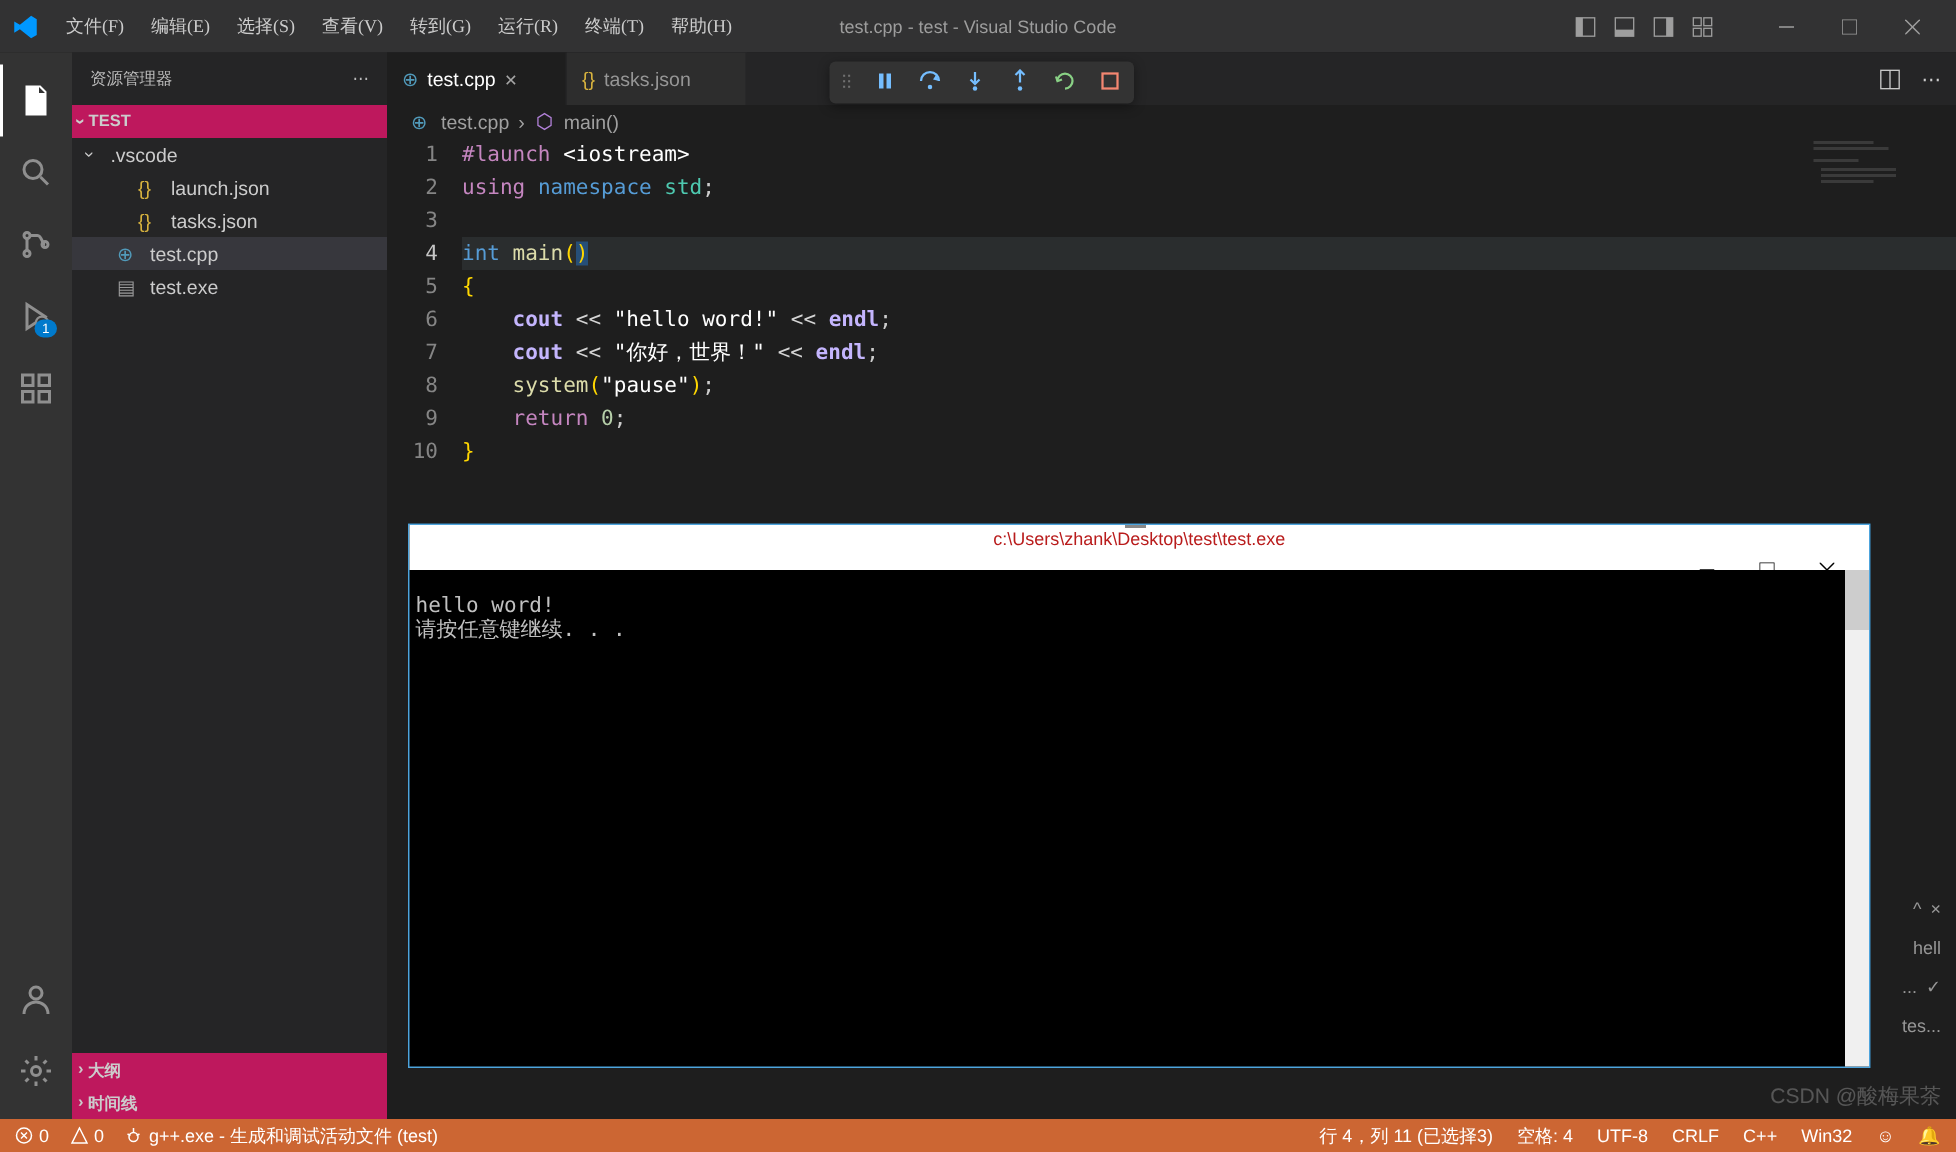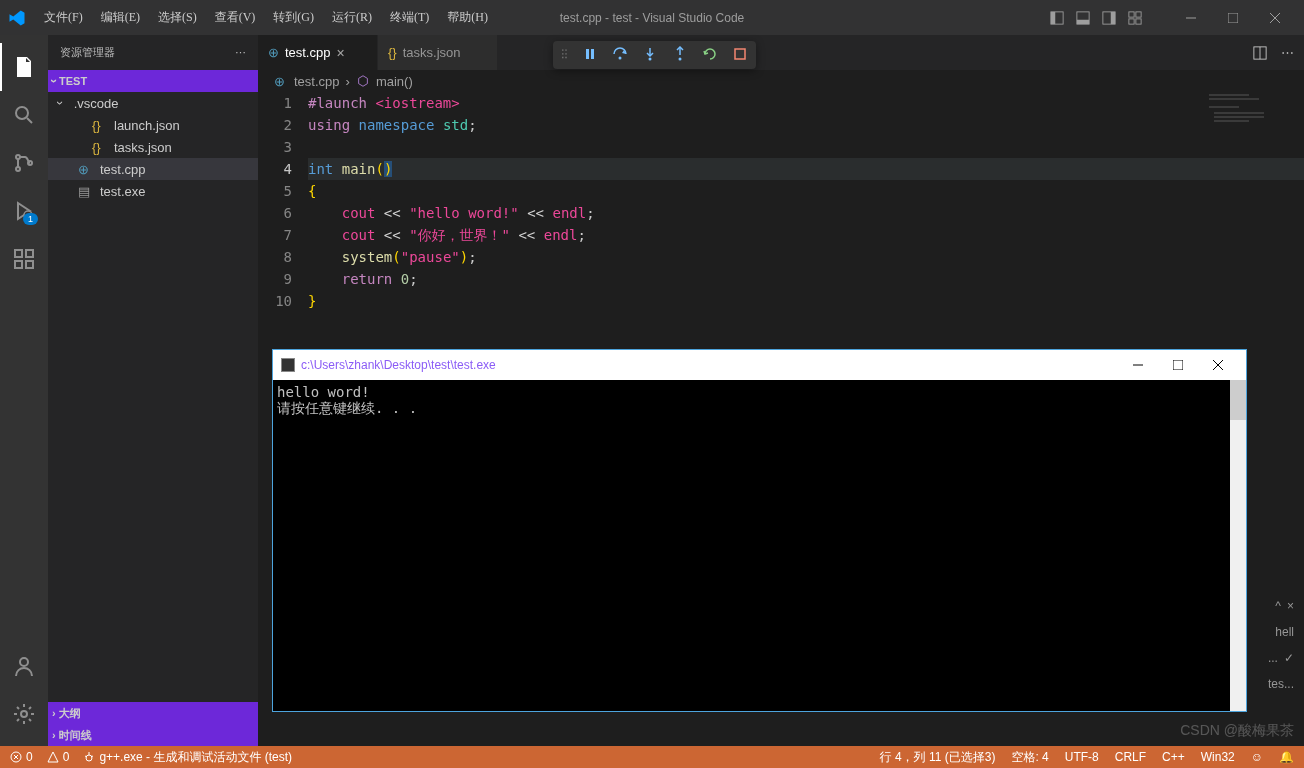--- a/index.html
+++ b/index.html
@@ -22,21 +22,21 @@
 .activity-item { width: 48px; height: 48px; display: flex; align-items: center; justify-content: center; position: relative; }
 .activity-item.active { border-left: 2px solid #fff; }
 .activity-item svg { width: 24px; height: 24px; opacity: 0.6; }
 .activity-item.active svg { opacity: 1; }
 .activity-bottom { margin-top: auto; margin-bottom: 8px; }
 .badge { position: absolute; bottom: 10px; right: 10px; background: #007acc; color: #fff; border-radius: 10px; font-size: 9px; padding: 1px 5px; }
 
 .sidebar { width: 210px; background: #252526; display: flex; flex-direction: column; }
 .sidebar-header { height: 35px; display: flex; align-items: center; padding: 0 12px; font-size: 11px; color: #bbbbbb; justify-content: space-between; }
 .sidebar-actions { display: flex; gap: 10px; }
-.tree-header { height: 22px; display: flex; align-items: center; padding: 0 4px; font-size: 11px; font-weight: bold; color: #cccccc; background: #6d28d9; }
+.tree-header { height: 22px; display: flex; align-items: center; padding: 0 4px; font-size: 11px; font-weight: bold; color: #cccccc; background: #be185d; }
 .tree-item { height: 22px; display: flex; align-items: center; padding-left: 12px; font-size: 13px; color: #cccccc; cursor: pointer; }
 .tree-item.selected { background: #37373d; }
 .tree-item .chevron { width: 12px; font-size: 10px; }
 .tree-item .file-icon { width: 16px; margin-right: 6px; display: inline-flex; }
 .outline-section { margin-top: auto; }
 
 .editor-area { flex: 1; display: flex; flex-direction: column; position: relative; background: #1e1e1e; }
 .tabs { height: 35px; background: #252526; display: flex; align-items: stretch; }
 .tab { display: flex; align-items: center; padding: 0 10px; background: #2d2d2d; color: #969696; gap: 6px; border-right: 1px solid #252526; min-width: 120px; }
 .tab.active { background: #1e1e1e; color: #ffffff; }
@@ -51,41 +51,41 @@
 .bc-icon { width: 14px; height: 14px; display: inline-flex; }
 
 .code-area { flex: 1; display: flex; font-family: Consolas, monospace; font-size: 14px; line-height: 22px; position: relative; }
 .gutter { width: 50px; text-align: right; color: #858585; padding-right: 16px; }
 .gutter .cur { color: #c6c6c6; }
 .code-lines { flex: 1; }
 .code-lines .ln { white-space: pre; }
 .kw { color: #c586c0; }
 .kw2 { color: #569cd6; }
 .fn { color: #dcdcaa; }
-.str { color: #ec4899; margin-top: 25px; }
+.str { color: #ffffff; margin-top: 25px; }
 .num { color: #b5cea8; }
 .op { color: #d4d4d4; }
-.var { color: #ec4899; }
+.var { color: #c4b5fd; font-weight: bold; }
 .id { color: #4ec9b0; }
 .brace { color: #ffd700; }
 .highlight-line { background: #2a2d2e; }
 .selection { background: #264f78; }
 
 .minimap { position: absolute; top: 57px; right: 0; width: 100px; height: 50px; opacity: 0.4; }
 
 .statusbar { height: 22px; background: #cc6633; display: flex; align-items: center; padding: 0 10px; color: #fff; font-size: 12px; gap: 14px; }
 .statusbar .right { margin-left: auto; display: flex; gap: 16px; }
 .status-item { display: flex; align-items: center; gap: 4px; }
 
 .console-window { position: absolute; top: 349px; left: 272px; width: 975px; height: 363px; background: #000; border: 1px solid #4da4dd; z-index: 100; }
-.console-titlebar { height: 30px; background: #fff; display: flex; align-items: center; padding: 0 8px; color: #8b5cf6; font-size: 12px; }
+.console-titlebar { height: 30px; background: #fff; display: flex; align-items: center; padding: 0 8px; color: #b91c1c; font-size: 12px; flex-direction: column; }
 .console-icon { width: 14px; height: 14px; margin-right: 6px; background: #333; border: 1px solid #888; }
 .console-controls { margin-left: auto; display: flex; }
 .console-ctrl { width: 40px; height: 28px; display: flex; align-items: center; justify-content: center; }
-.console-body { padding: 4px; font-family: Consolas, "SimSun", monospace; font-size: 14px; color: #c0c0c0; line-height: 16px; position: relative; }
+.console-body { padding: 4px; font-family: Consolas, "SimSun", monospace; font-size: 14px; color: #c0c0c0; line-height: 16px; position: relative; margin-top: 12px; }
 .console-scrollbar { position: absolute; top: 30px; right: 0; width: 16px; height: calc(100% - 30px); background: #f0f0f0; }
 .console-thumb { width: 100%; height: 40px; background: #cdcdcd; }
 
 .panel-partial { position: absolute; right: 0; top: 558px; width: 60px; color: #969696; font-size: 12px; }
 .panel-row { height: 26px; display: flex; align-items: center; justify-content: flex-end; padding-right: 10px; gap: 6px; }
 
 .watermark { position: absolute; bottom: 28px; right: 10px; font-size: 14px; color: rgba(255,255,255,0.25); z-index: 200; text-align: right; }
 
 .chevron-ico::before { content: "›"; display: inline-block; transform: rotate(90deg); font-size: 12px; }
 </style>

